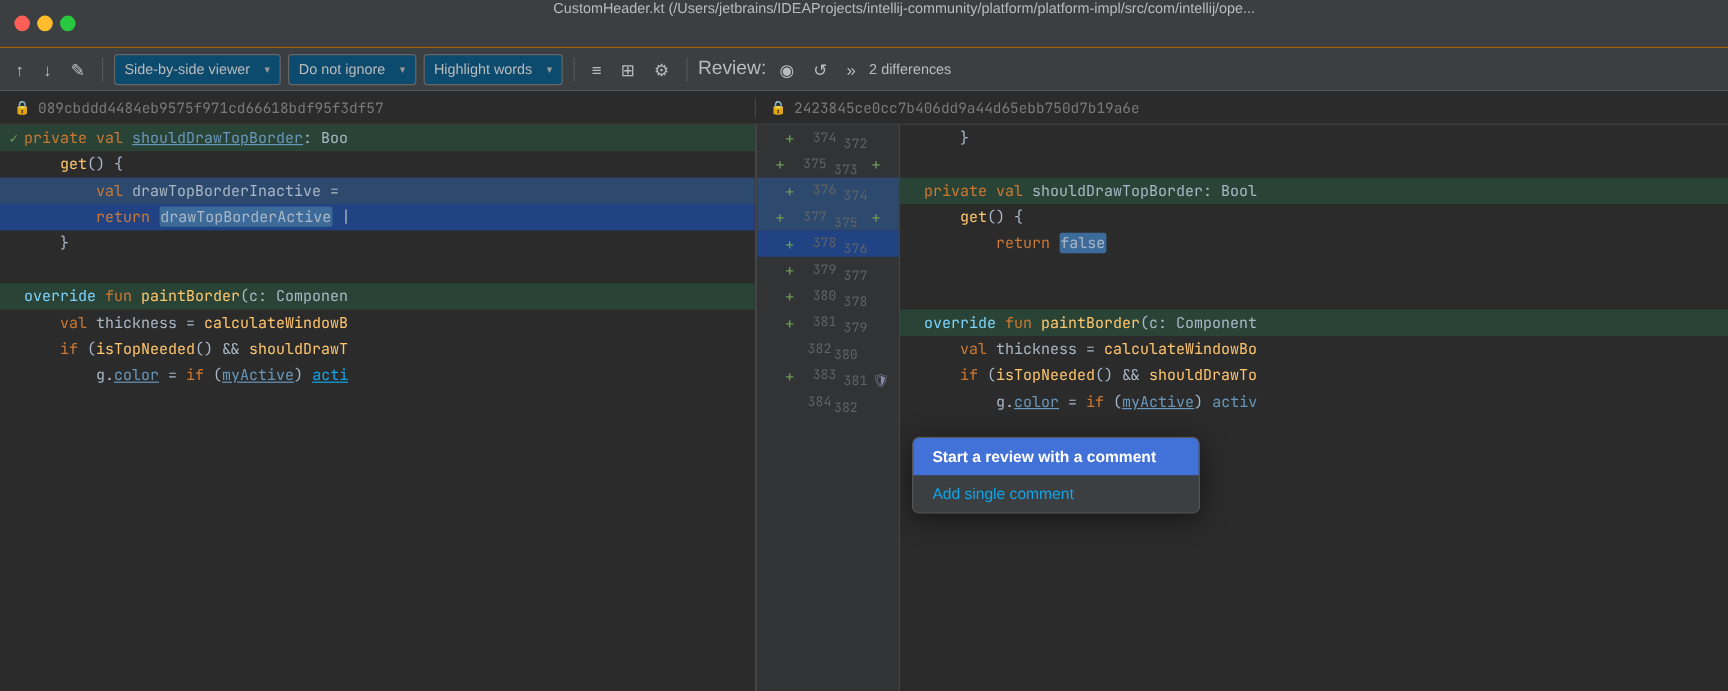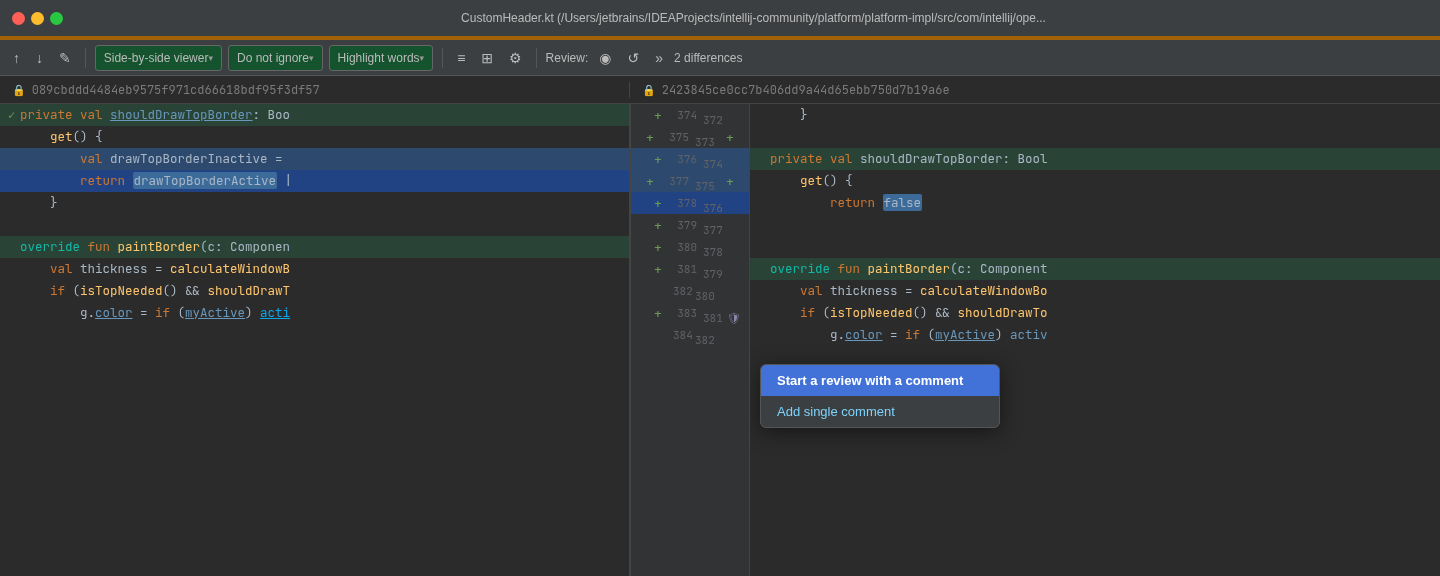--- a/index.html
+++ b/index.html
@@ -9,24 +9,23 @@
       overflow: hidden;
       font-family: -apple-system, BlinkMacSystemFont, 'Helvetica Neue', Arial, sans-serif;
       background: #2b2b2b;
     }
 
     
     .title-bar {
       background: #3c3f41;
       height: 40px;
       display: flex;
-      align-items: center;
       padding: 0 12px;
       gap: 8px;
-      border-bottom: 4px solid #a16207;
+      border-bottom: 1px solid #a16207;
     }
     .traffic-lights {
       display: flex;
       gap: 6px;
       align-items: center;
       margin-right: 8px;
     }
     .traffic-light {
       width: 13px;
       height: 13px;
@@ -61,35 +60,35 @@
       color: #bbbbbb;
       cursor: pointer;
       padding: 3px 5px;
       border-radius: 3px;
       font-size: 14px;
       display: flex;
       align-items: center;
       gap: 3px;
     }
     .toolbar-dropdown {
-      background: #14532d;
+      background: #0c4a6e;
       border: 1px solid #666;
       color: #bbbbbb;
       cursor: pointer;
       padding: 3px 8px;
       border-radius: 3px;
       font-size: 12px;
       display: flex;
       align-items: center;
-      gap: 0;
+      gap: 12px;
       height: 26px;
     }
     .chevron-down { font-size: 9px; color: #999; }
     .separator { width: 1px; height: 20px; background: #555; margin: 0 3px; }
-    .review-label { color: #bbbbbb; font-size: 12px; }
+    .review-label { color: #bbbbbb; font-size: 16px; }
     .diff-count { color: #bbbbbb; font-size: 12px; }
 
     
     .commit-bar {
       background: #2b2b2b;
       height: 28px;
       display: flex;
       align-items: center;
       border-bottom: 1px solid #444;
     }
@@ -165,21 +164,21 @@
       width: 12px;
       color: #6a9955;
       font-size: 12px;
       flex-shrink: 0;
     }
 
     .code-text { color: #a9b7c6; }
     .kw-private { color: #cc7832; }
     .kw-val { color: #cc7832; }
     .kw-fun { color: #cc7832; }
-    .kw-override { color: #14b8a6; }
+    .kw-override { color: #7dd3fc; }
     .kw-return { color: #cc7832; }
     .kw-if { color: #cc7832; }
     .fn-name { color: #ffc66d; }
     .highlight-box { background: #3d6b99; padding: 0 1px; border-radius: 2px; }
 
     
     .gutter-line {
       display: flex;
       align-items: center;
       height: 22px;
@@ -216,21 +215,21 @@
       background: #3c3f41;
       border: 1px solid #555;
       border-radius: 6px;
       box-shadow: 0 4px 20px rgba(0,0,0,0.5);
       z-index: 100;
       overflow: hidden;
       min-width: 240px;
     }
     .context-menu-item {
       padding: 8px 16px;
-      color: #7dd3fc;
+      color: #0ea5e9;
       font-size: 13px;
       cursor: pointer;
       white-space: nowrap;
     }
     .context-menu-item.active {
       background: #4272d7;
       color: white;
       font-weight: 600;
     }
 

